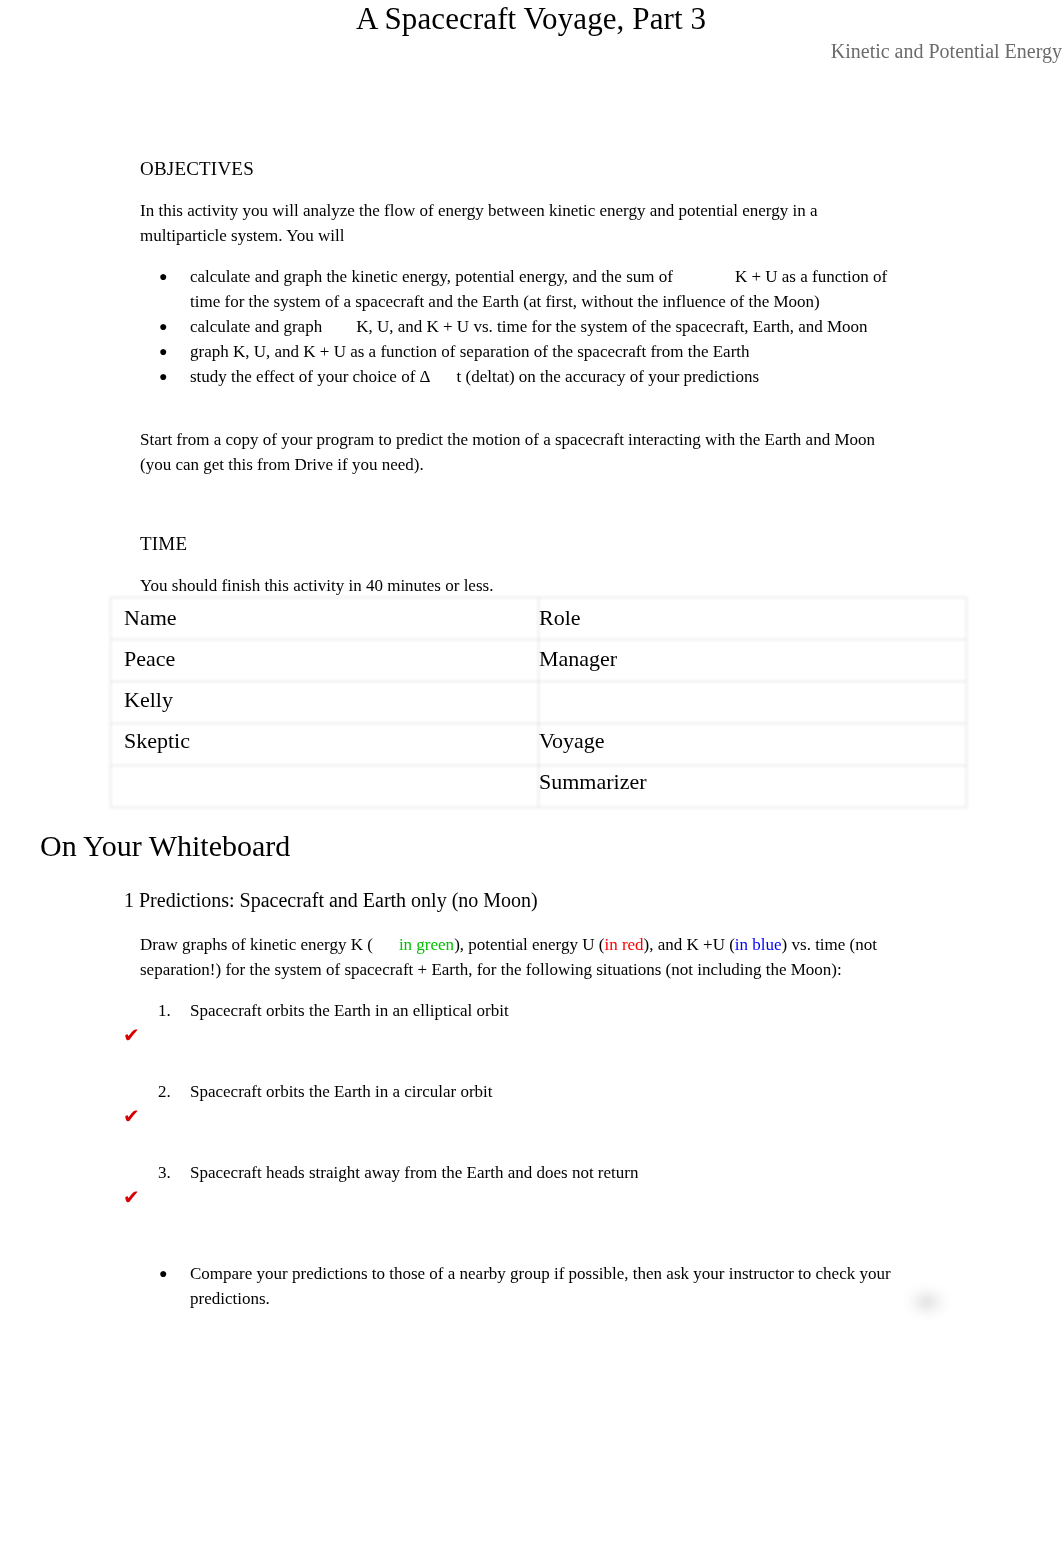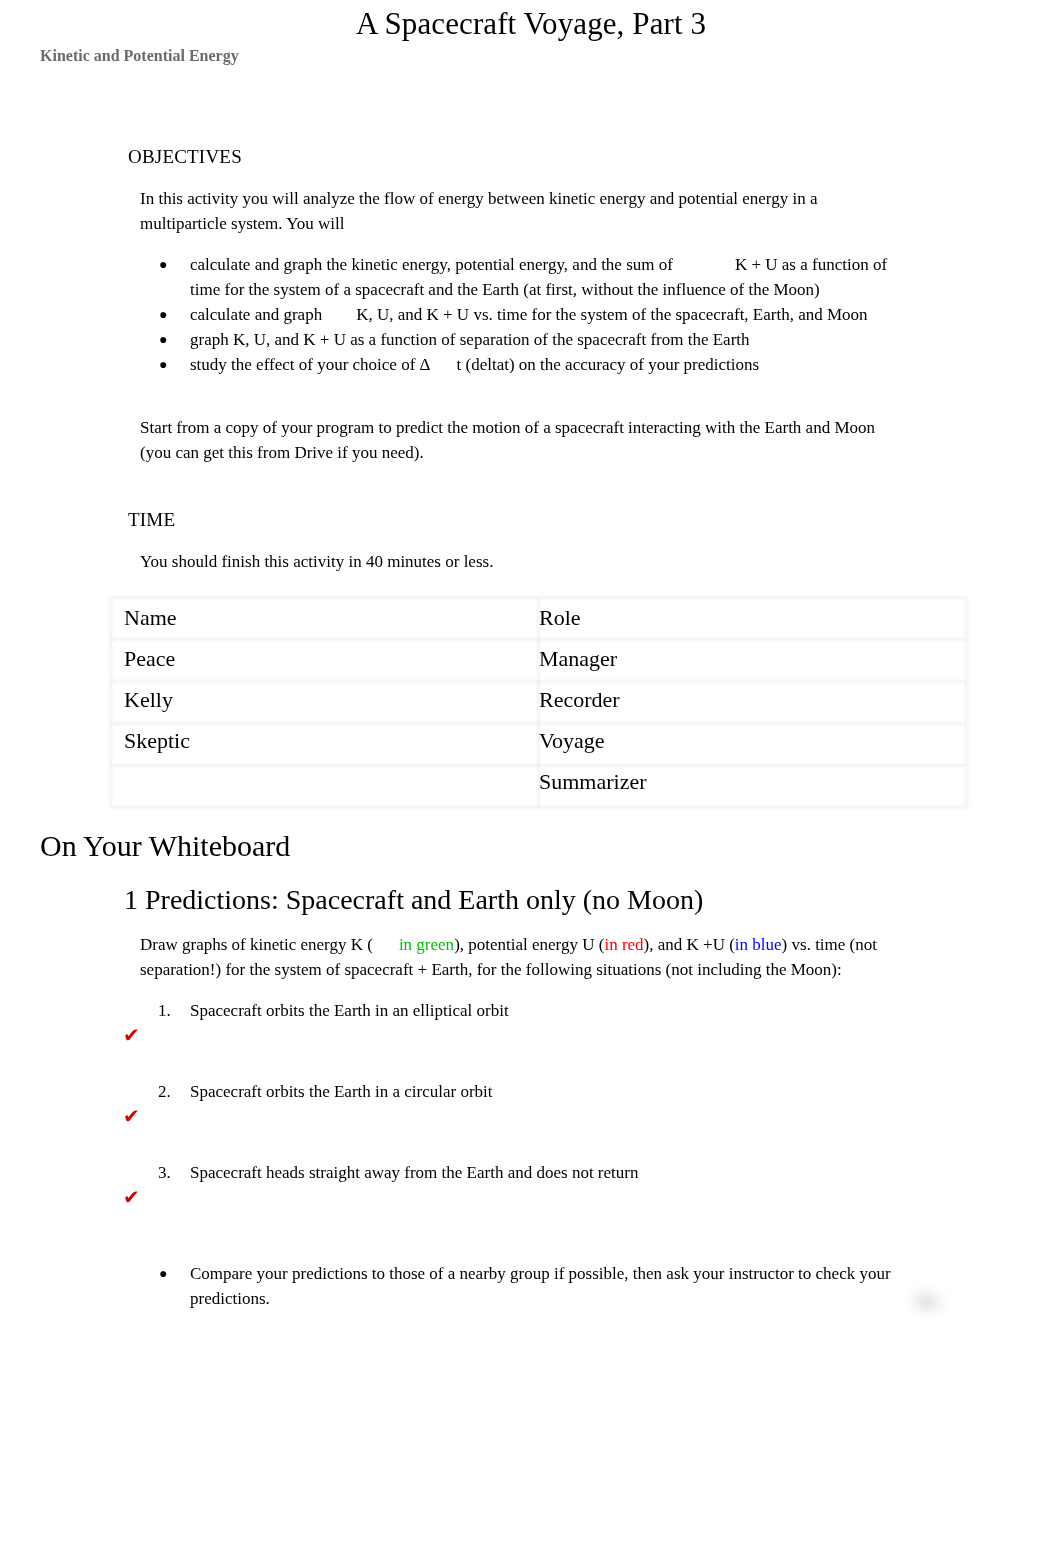--- a/index.html
+++ b/index.html
@@ -22,45 +22,43 @@
     height: 1556px;
   }
 
   
   .doc-title {
     text-align: center;
     font-size: 31px;
     line-height: 38px;
     font-weight: normal;
     margin: 0;
-    padding-top: 5px;
     letter-spacing: 0.1px;
   }
   .doc-subtitle {
-    text-align: left;
-    font-size: 16px;
+    text-align: right;
+    font-size: 20px;
     line-height: 26px;
     color: #6b6b6b;
     margin: 0;
     padding-left: 40px;
-    font-weight: bold;
   }
 
   
   .body-wrap {
     position: absolute;
     left: 124px;
     top: 140px;
     width: 786px;
   }
 
   .section-head {
     font-size: 19px;
     line-height: 26px;
-    margin: 4px;
+    margin: 16px;
     font-weight: normal;
     letter-spacing: 0.2px;
   }
   .para {
     font-size: 17px;
     line-height: 25px;
     margin: 16px;
   }
 
   ul.bullets {
@@ -151,21 +149,21 @@
     box-sizing: border-box;
   }
 
   .lower-wrap {
     position: absolute;
     left: 124px;
     top: 884px;
     width: 800px;
   }
   .sub-head {
-    font-size: 28px;
+    font-size: 20px;
     line-height: 32px;
     margin: 0 0 2px 0;
     font-weight: normal;
   }
 
   ol.numbered {
     list-style: none;
     counter-reset: item;
     margin: 6px 0 0 0;
     padding: 0;
@@ -304,21 +302,20 @@
       <div class="rt-row">
         <div class="rt-cell col-name">Name</div>
         <div class="rt-cell col-role">Role</div>
       </div>
       <div class="rt-row">
         <div class="rt-cell col-name">Peace</div>
         <div class="rt-cell col-role">Manager</div>
       </div>
       <div class="rt-row">
         <div class="rt-cell col-name">Kelly</div>
-        <div class="rt-cell col-role">Recorder</div>
       </div>
       <div class="rt-row">
         <div class="rt-cell col-name">Skeptic</div>
         <div class="rt-cell col-role">Voyage</div>
       </div>
       <div class="rt-row">
         <div class="rt-cell col-name"></div>
         <div class="rt-cell col-role">Summarizer</div>
       </div>
     </div>

